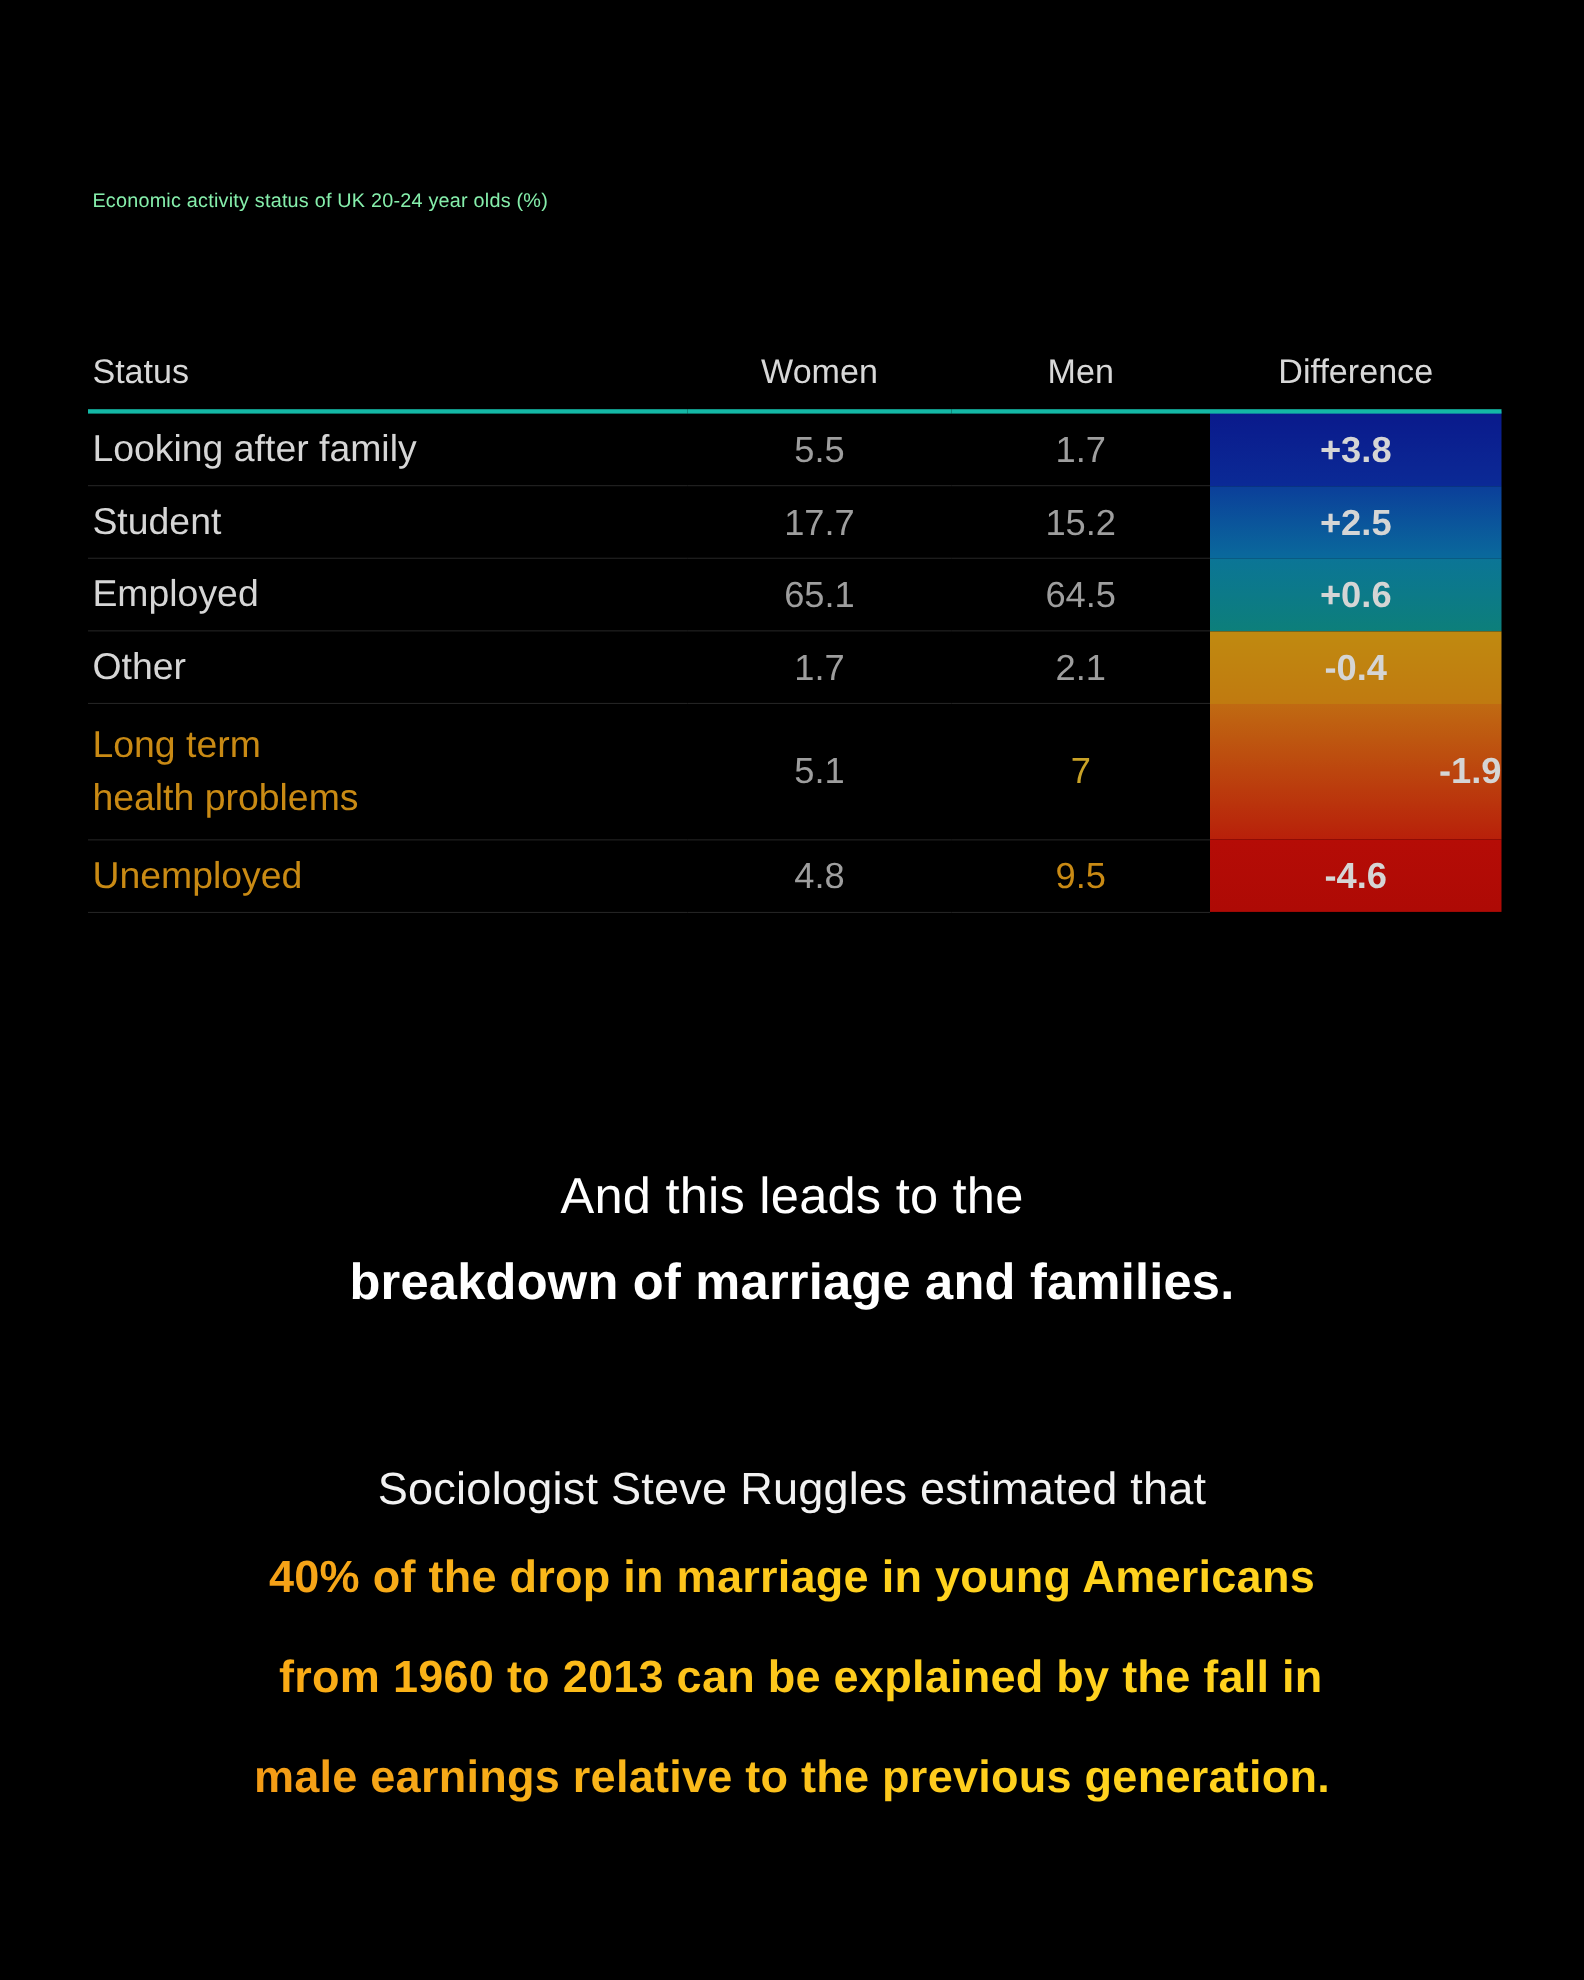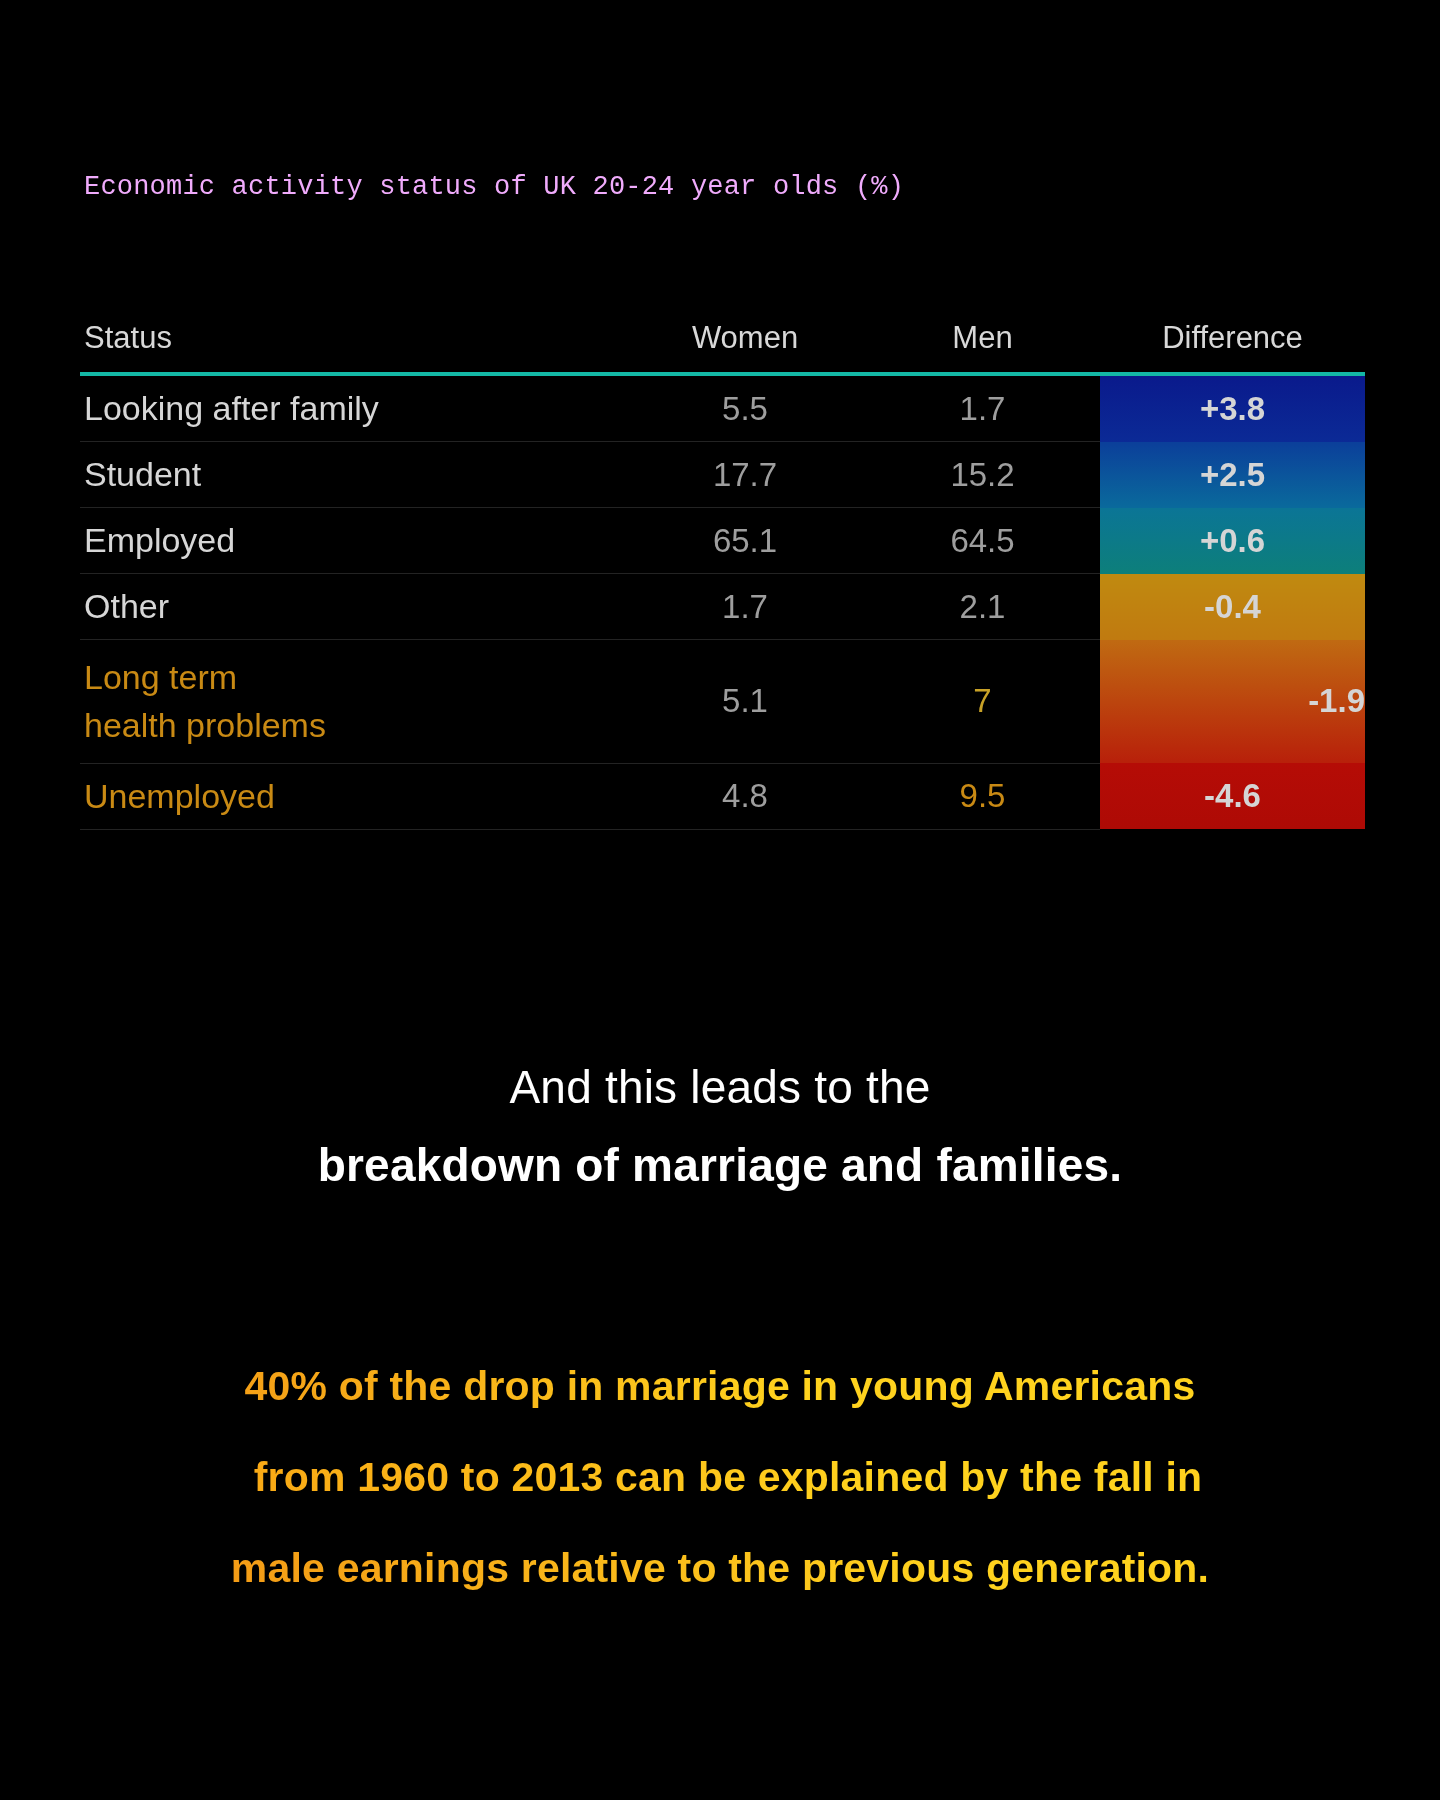--- a/index.html
+++ b/index.html
@@ -20,25 +20,24 @@
     width: 1440px;
     height: 1800px;
     background: #000000;
   }
 
   
   .caption {
     position: absolute;
     left: 84px;
     top: 172px;
-    font-size: 27px;
-    color: #f0abfc;
+    font-size: 18px;
+    color: #86efac;
     letter-spacing: 0.2px;
     white-space: nowrap;
-    font-family: Liberation Mono, monospace;
   }
 
   
   .table-wrap {
     position: absolute;
     left: 80px;
     top: 320px;
     width: 1285px;
   }
   table.data {
@@ -216,18 +215,19 @@
       </tbody>
     </table>
   </div>
 
   <div class="lead">
     <div class="l1">And this leads to the</div>
     <div class="l2">breakdown of marriage and families.</div>
   </div>
 
   <div class="body-text">
+    <div class="plain">Sociologist Steve Ruggles estimated that</div>
     <div class="hi grad1">40% of the drop in marriage in young Americans</div>
     <div class="hi grad2">from 1960 to 2013 can be explained by the fall in</div>
     <div class="hi grad3">male earnings relative to the previous generation.</div>
   </div>
 
 </div>
 
 </body></html>

